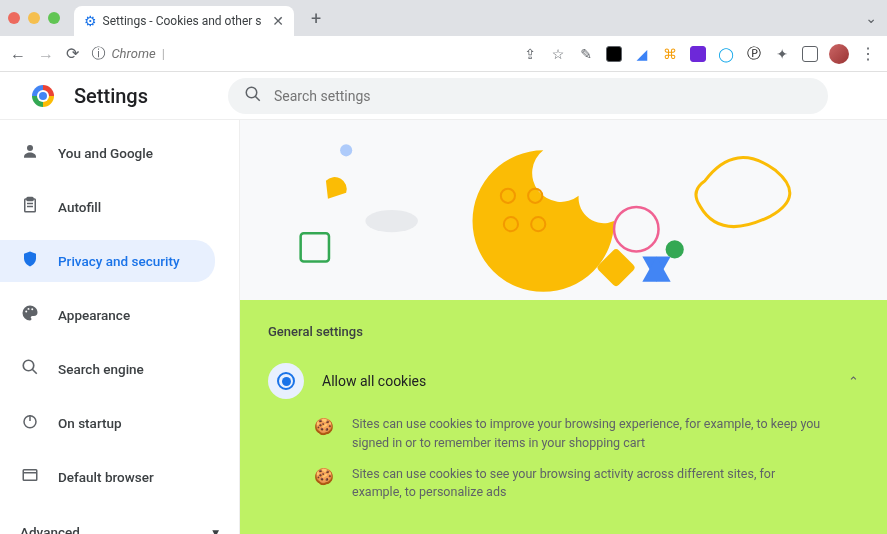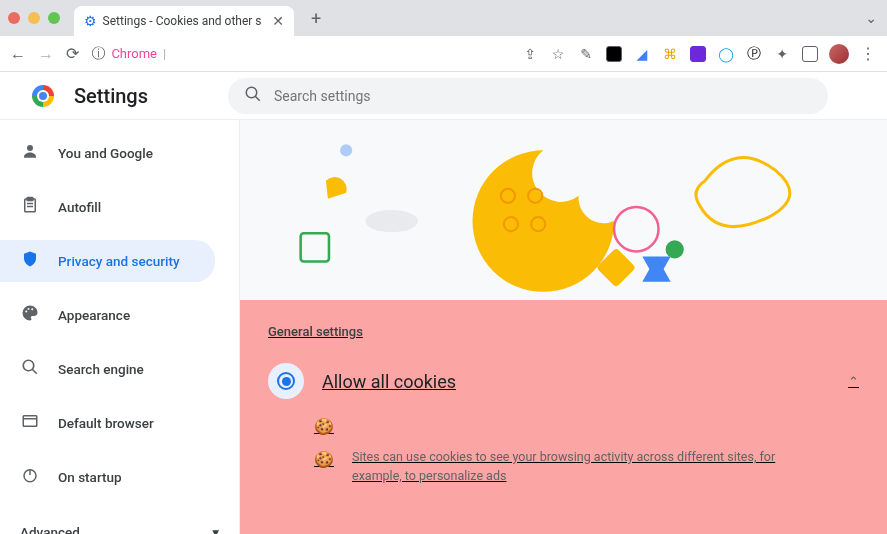--- a/index.html
+++ b/index.html
@@ -16,21 +16,21 @@
 .tab .close { font-size: 14px; color: #5f6368; }
 .newtab { margin-left: 10px; font-size: 18px; color: #5f6368; width: 24px; text-align: center; }
 .tabbar .chev { position: absolute; right: 10px; font-size: 14px; color: #5f6368; }
 
 
 .toolbar { height: 36px; background: #fff; border-bottom: 1px solid #e0e0e0; display: flex; align-items: center; padding: 0 10px; gap: 12px; }
 .toolbar .nav { color: #5f6368; font-size: 16px; }
 .toolbar .nav.disabled { opacity: .5; }
 .urlbox { display: flex; align-items: center; gap: 6px; font-size: 13px; color: #5f6368; flex: 0 0 auto; }
 .urlbox .lock { font-size: 14px; }
-.urlbox .chrome { color: #ec4899; }
+.urlbox .chrome { color: #737373; font-style: italic; }
 .urlbox .sep { color: #b0b0b0; }
 .urlbox .path { color: #5f6368; }
 .toolbar .spacer { flex: 1; }
 .ext { display: flex; gap: 10px; align-items: center; }
 .ext span { width: 18px; height: 18px; display: inline-flex; align-items: center; justify-content: center; font-size: 14px; color: #5f6368; }
 .ext .box { border: 1px solid #5f6368; border-radius: 3px; width: 16px; height: 16px; }
 .ext .avatar { width: 20px; height: 20px; border-radius: 50%; background: linear-gradient(135deg,#c66,#933); }
 .ext .dots { font-size: 16px; }
 
 
@@ -50,30 +50,30 @@
 .side-item.active { background: #e8f0fe; color: #1a73e8; }
 .side-item .ic { width: 20px; text-align: center; font-size: 16px; color: #5f6368; }
 .side-item.active .ic { color: #1a73e8; }
 .advanced { padding: 14px 20px; font-size: 13.5px; color: #3c4043; display: flex; justify-content: space-between; align-items: center; cursor: pointer; font-weight: 500; }
 .divider { height: 1px; background: #e0e0e0; margin: 6px 0; }
 .ext-item { display: flex; align-items: center; justify-content: space-between; padding: 12px 20px; font-size: 13.5px; color: #3c4043; font-weight: 500; }
 .ext-item .left { display: flex; align-items: center; gap: 18px; }
 .ext-item .open { font-size: 14px; color: #5f6368; }
 
 
-.main { flex: 1; overflow-y: auto; background: #fca5a5; text-decoration: underline; }
+.main { flex: 1; overflow-y: auto; background: #bef264; }
 .hero { height: 180px; background: #f8f9fa; position: relative; overflow: hidden; }
 .hero svg { position: absolute; inset: 0; }
 .section { padding: 24px 28px; }
 .section h3 { font-size: 13px; font-weight: 500; color: #3c4043; margin-bottom: 14px; }
 .radio-row { display: flex; align-items: center; gap: 18px; padding: 10px 0; position: relative; }
 .radio { width: 36px; height: 36px; border-radius: 50%; background: #e8f0fe; display: flex; align-items: center; justify-content: center; }
 .radio-dot { width: 18px; height: 18px; border-radius: 50%; border: 2px solid #1a73e8; display: flex; align-items: center; justify-content: center; }
 .radio-dot::after { content:""; width: 9px; height: 9px; border-radius: 50%; background: #1a73e8; }
-.radio-label { font-size: 18px; color: #202124; flex: 1; }
+.radio-label { font-size: 14px; color: #202124; flex: 1; }
 .chev-up { font-size: 13px; color: #5f6368; }
 .sub { display: flex; gap: 18px; padding: 6px 0 6px 46px; }
 .sub .cookie-ic { font-size: 16px; color: #5f6368; width: 20px; text-align: center; padding-top: 2px;}
 .sub p { font-size: 12.5px; color: #5f6368; line-height: 1.5; max-width: 470px; }
 
 svg.ic-svg { width: 18px; height: 18px; }
 </style>
 </head>
 <body>
 
@@ -187,34 +187,34 @@
         <svg class="ic-svg" viewBox="0 0 24 24" fill="none" stroke="#5f6368" stroke-width="2.2">
             <circle cx="10" cy="10" r="7"></circle>
             <line x1="15" y1="15" x2="21" y2="21"></line>
           </svg>
       </span>
       <span>Search engine</span>
     </div>
     <div class="side-item">
       <span class="ic">
         <svg class="ic-svg" viewBox="0 0 24 24" fill="none" stroke="#5f6368" stroke-width="2">
+            <circle cx="12" cy="13" r="8"></circle>
+            <line x1="12" y1="4" x2="12" y2="12"></line>
+          </svg>
+      </span>
+      <span>On startup</span>
+    </div>
+    <div class="side-item">
+      <span class="ic">
+        <svg class="ic-svg" viewBox="0 0 24 24" fill="none" stroke="#5f6368" stroke-width="2">
             <rect x="3" y="5" width="18" height="14" rx="1"></rect>
             <line x1="3" y1="9" x2="21" y2="9"></line>
           </svg>
       </span>
       <span>Default browser</span>
-    </div>
-    <div class="side-item">
-      <span class="ic">
-        <svg class="ic-svg" viewBox="0 0 24 24" fill="none" stroke="#5f6368" stroke-width="2">
-            <circle cx="12" cy="13" r="8"></circle>
-            <line x1="12" y1="4" x2="12" y2="12"></line>
-          </svg>
-      </span>
-      <span>On startup</span>
     </div>
     <div class="advanced">
       <span>Advanced</span>
       <span>▾</span>
     </div>
     <div class="divider"></div>
     <div class="ext-item">
       <div class="left">
         <span class="ic">
           <svg class="ic-svg" viewBox="0 0 24 24" fill="#5f6368">
@@ -255,20 +255,21 @@
       <div class="radio-row">
         <div class="radio">
             <div class="radio-dot"></div>
           </div>
         <div class="radio-label">Allow all cookies</div>
         <span class="chev-up">⌃</span>
       </div>
 
       <div class="sub">
         <span class="cookie-ic">🍪</span>
+        <p>Sites can use cookies to improve your browsing experience, for example, to keep you signed in or to remember items in your shopping cart</p>
       </div>
       <div class="sub">
         <span class="cookie-ic">🍪</span>
         <p>Sites can use cookies to see your browsing activity across different sites, for example, to personalize ads</p>
       </div>
     </div>
   </div>
 </div>
 
 </body></html>

